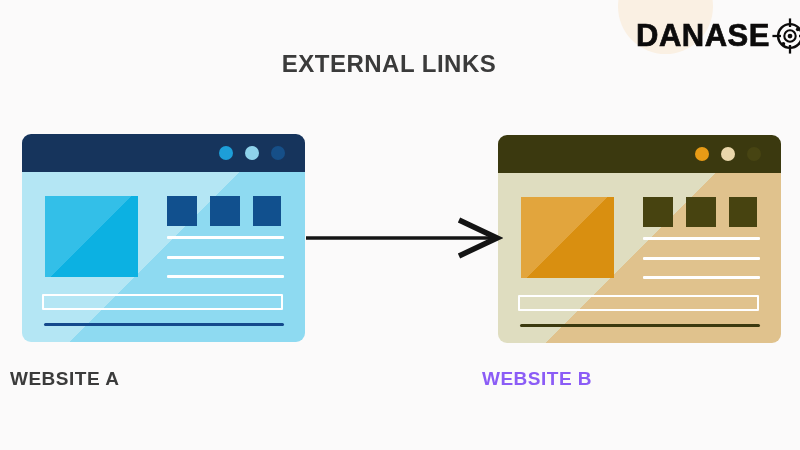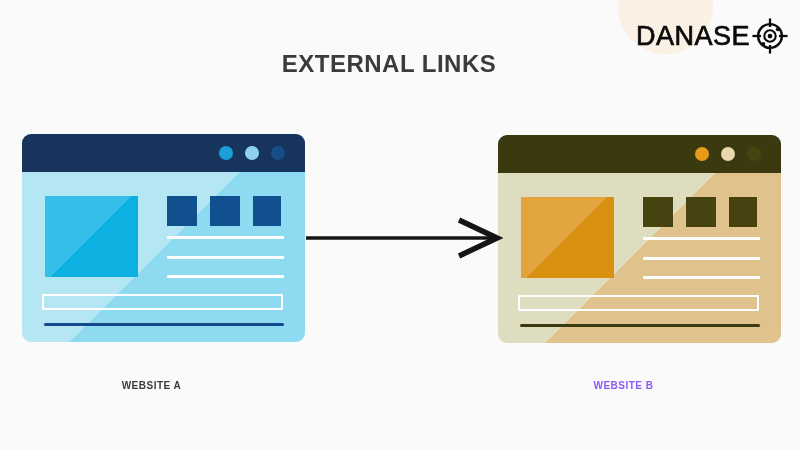--- a/index.html
+++ b/index.html
@@ -11,21 +11,21 @@
   
   .brand-backdrop{
     position:absolute;left:618px;top:-41px;width:95px;height:95px;
     border-radius:50%;
   }
   .brand{
     position:absolute;left:636px;top:16px;height:40px;
     display:flex;align-items:center;
   }
   .brand-text{
-    font-size:27px;font-weight:normal;letter-spacing:.5px;
+    font-size:31px;font-weight:bold;letter-spacing:.5px;
     -webkit-text-stroke:.7px currentColor;
   }
   .brand-icon{display:block;margin-left:1px;}
   
   .title{
     position:absolute;left:-11px;top:50px;width:800px;
     text-align:center;font-size:24px;font-weight:bold;letter-spacing:.5px;
   }
   
   .window{
@@ -66,22 +66,22 @@
   .searchbar{
     position:absolute;left:20px;top:122px;width:237px;height:12px;
     border:2.5px solid var(--stripe);border-radius:1px;background:transparent;
   }
   .underline{
     position:absolute;left:22px;top:151px;width:240px;height:3px;
     background:var(--underline);border-radius:2px;
   }
   
   .site-label{
-    position:absolute;top:380px;width:283px;text-align:center;
-    font-size:10px;font-weight:bold;letter-spacing:.5px;
+    position:absolute;top:368px;width:283px;
+    font-size:19px;font-weight:bold;letter-spacing:.5px;
   }
   .site-label.label-a{left:22px;transform:translateX(-12px);}
   .site-label.label-b{left:498px;transform:translateX(-16px);}
   
   .arrow{position:absolute;left:303px;top:213px;}
 </style>
 </head>
 <body>
 
 <div class="canvas" style="background: rgb(251, 250, 250);">

